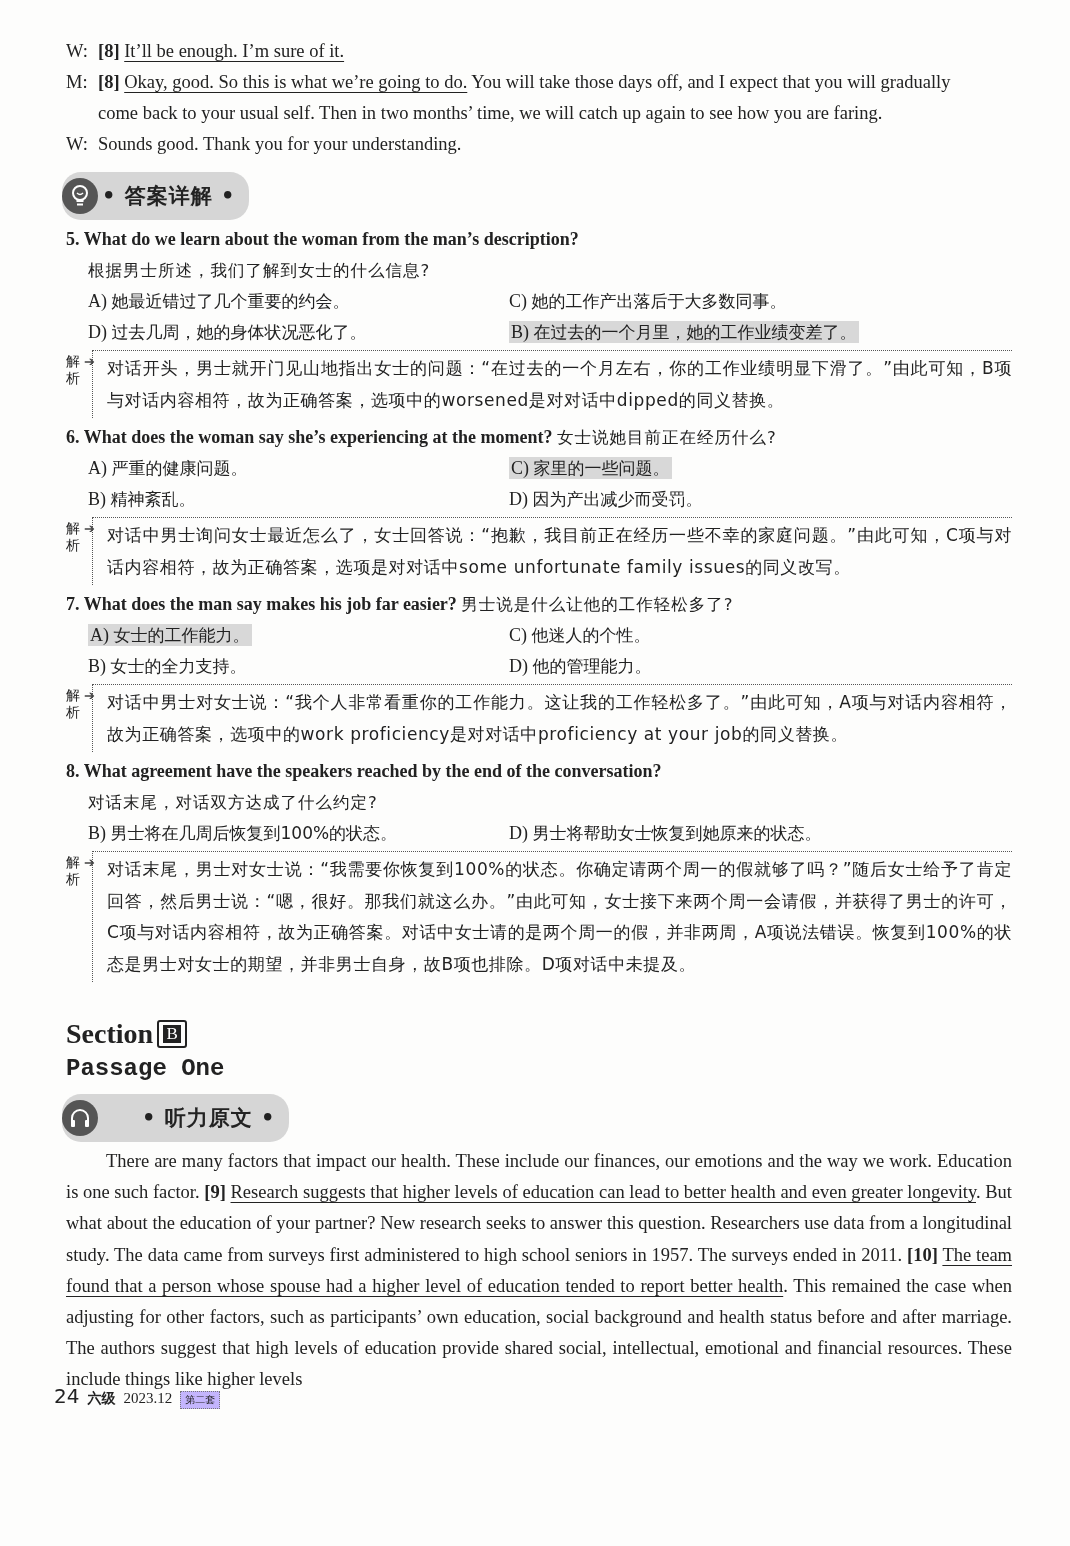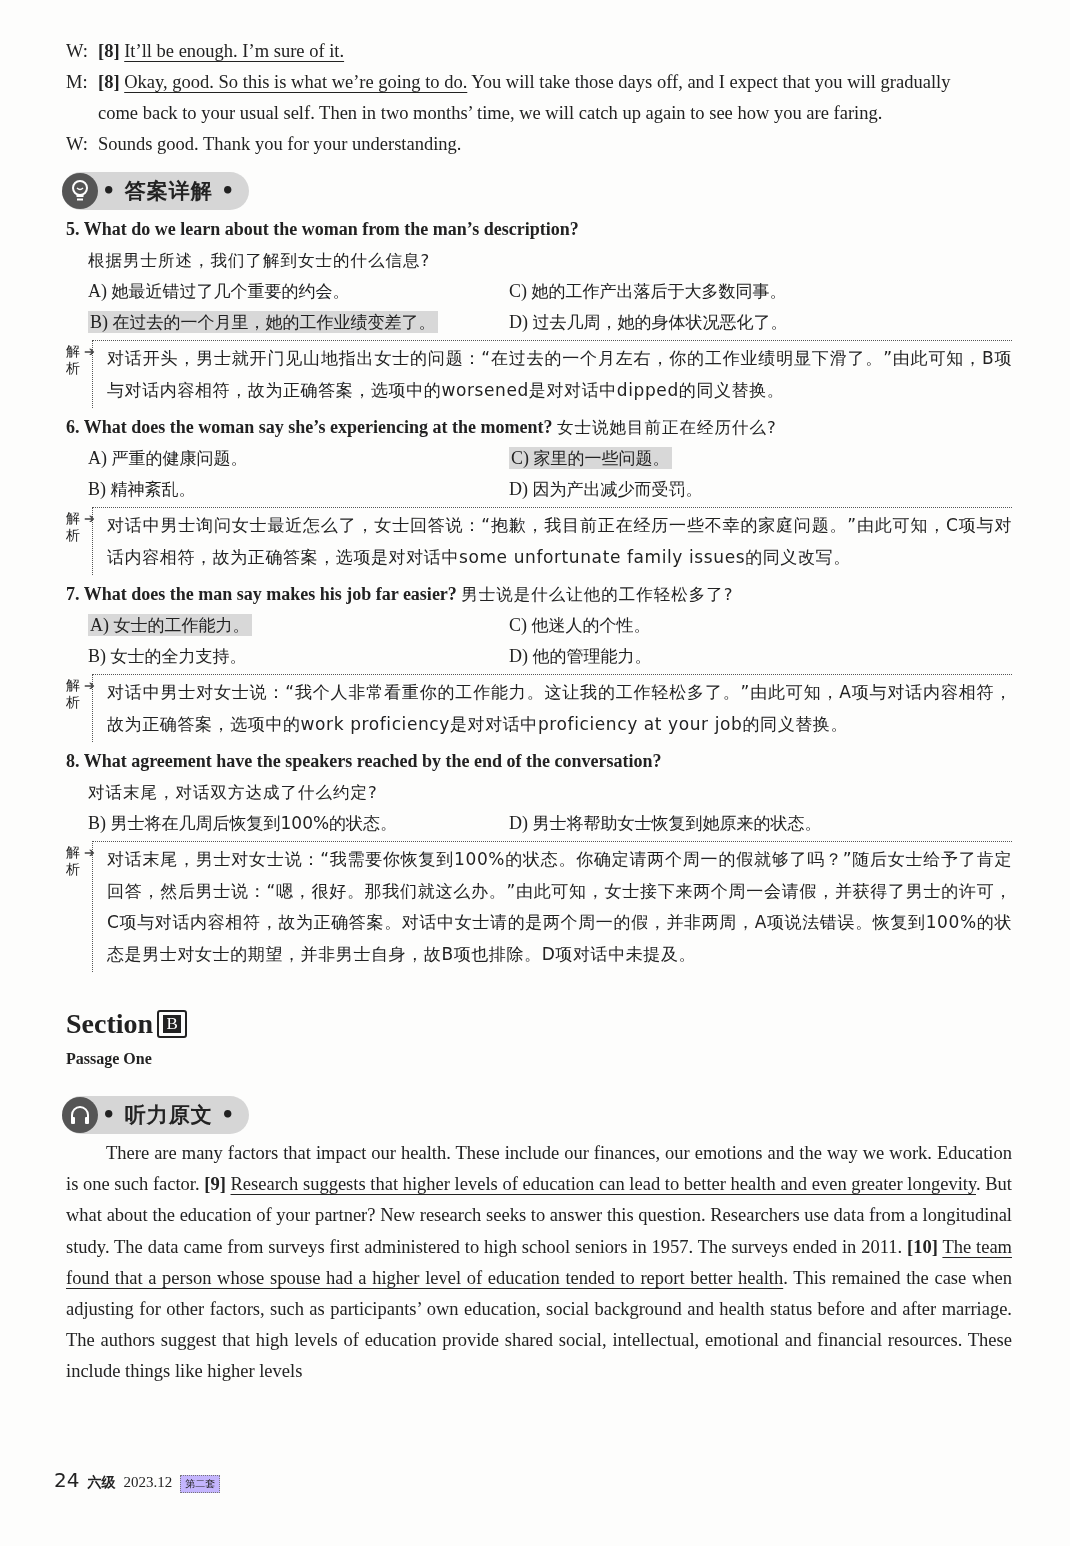--- a/index.html
+++ b/index.html
@@ -8,21 +8,21 @@
     font-family: "Liberation Serif", "DejaVu Serif", serif;
     position: relative; overflow: hidden;
   }
   .page { position: absolute; left: 66px; top: 36px; width: 946px; }
   .dialog-row { display: flex; font-size: 18.5px; line-height: 31px; }
   .spk { width: 32px; flex: none; }
   .dialog-text { flex: 1; }
   .u { text-decoration: underline; text-underline-offset: 4px; text-decoration-thickness: 1px; }
   .tag { font-weight: bold; }
 
-  .banner { display: inline-flex; align-items: center; height: 38px; margin: 12px 0 4px -4px;
+  .banner { display: inline-flex; align-items: center; height: 48px; margin: 12px 0 4px -4px;
     background: #d6d6d6; border-radius: 19px; padding-right: 14px; }
   .banner .circle { width: 36px; height: 36px; border-radius: 50%; background: #555;
     display: flex; align-items: center; justify-content: center; margin-right: 4px; }
   .banner .title { font-weight: bold; font-size: 21px; letter-spacing: 1px; color: #222;
     font-family: "DejaVu Sans", sans-serif; }
 
   .q { font-size: 18px; line-height: 31px; font-weight: bold; white-space: nowrap; }
   .q .zh { font-weight: normal; font-family: "DejaVu Sans", sans-serif; font-size: 16.5px; letter-spacing: 1px; }
   .zhq { font-family: "DejaVu Sans", sans-serif; font-size: 16.5px; line-height: 31px; padding-left: 22px; letter-spacing: 1px; }
   .opts { display: grid; grid-template-columns: 421px 1fr; padding-left: 22px; }
@@ -36,24 +36,24 @@
   .analysis .arrow { position: absolute; left: 18px; top: 4px; font-size: 13px; color: #444; }
   .analysis .box { border-top: 1px dotted #555; border-left: 1px dotted #555; padding: 2px 0 2px 14px;
     margin-left: -12px; font-family: "DejaVu Sans", sans-serif; font-size: 17px; line-height: 31.5px;
     letter-spacing: 0.6px; text-align: justify; }
 
   .section-title { font-weight: bold; font-size: 28px; line-height: 36px; margin-top: 34px; display: flex; align-items: center; }
   .section-box { display: inline-flex; align-items: center; justify-content: center; width: 26px; height: 24px;
     border: 2px solid #222; border-radius: 3px; margin-left: 4px; position: relative; }
   .section-box span { background: #222; color: #fff; font-size: 17px; width: 18px; height: 18px; display:flex;
     align-items:center; justify-content:center; font-weight: normal; }
-  .passage-title { font-weight: bold; font-size: 16px; line-height: 34px; }
+  .passage-title { font-weight: bold; font-size: 24px; line-height: 34px; font-family: Liberation Mono, monospace; }
   .para { font-size: 18.5px; line-height: 31.2px; text-align: justify; text-indent: 40px; }
 
-  .footer { position: absolute; left: 54px; top: 1468px; display: flex; align-items: baseline; gap: 8px; }
+  .footer { position: absolute; left: 54px; top: 1384px; display: flex; align-items: baseline; gap: 8px; }
   .footer .pg { font-family: "DejaVu Sans", sans-serif; font-size: 20px; }
   .footer .lvl { font-family: "DejaVu Sans", sans-serif; font-weight: bold; font-size: 14px; }
   .footer .date { font-size: 15px; }
   .footer .set { font-family: "DejaVu Sans", sans-serif; font-size: 10px; border: 1px dotted #777; padding: 1px 4px; background: #c4b5fd; }
 </style>
 </head>
 <body>
 
 <div class="page">
 
@@ -93,22 +93,22 @@
     <span class="title">• 答案详解 •</span>
   </div>
 
   
   <div>
     <div class="q"><span>5.</span> <span>What do we learn about the woman from the man’s description?</span></div>
     <div class="zhq">根据男士所述，我们了解到女士的什么信息?</div>
     <div class="opts">
       <div class="opt"><span>A)</span> <span class="zh">她最近错过了几个重要的约会。</span></div>
       <div class="opt"><span>C)</span> <span class="zh">她的工作产出落后于大多数同事。</span></div>
+      <div class="opt"><span>D)</span> <span class="zh">过去几周，她的身体状况恶化了。</span></div>
       <div class="opt correct"><span class="hl"><span>B)</span> <span class="zh">在过去的一个月里，她的工作业绩变差了。</span></span></div>
-      <div class="opt"><span>D)</span> <span class="zh">过去几周，她的身体状况恶化了。</span></div>
     </div>
     <div class="analysis">
       <span class="lbl"><span>解</span><br><span>析</span></span>
       <span class="arrow">➔</span>
       <div class="box">对话开头，男士就开门见山地指出女士的问题：“在过去的一个月左右，你的工作业绩明显下滑了。”由此可知，B项与对话内容相符，故为正确答案，选项中的worsened是对对话中dipped的同义替换。</div>
     </div>
   </div>
 
   
   <div>
@@ -159,21 +159,21 @@
 
   
   <div class="section-title">
     <span>Section</span>
     <span class="section-box">
         <span>B</span>
       </span>
   </div>
   <div class="passage-title">Passage One</div>
 
-  <div class="banner" style="margin-top:20px;">
+  <div class="banner" style="margin-top:8px;gap:40px;">
     <span class="circle">
       <svg width="24" height="22" viewBox="0 0 24 22">
           <path d="M4 15 v-4 a8 8 0 0 1 16 0 v4" fill="none" stroke="#fff" stroke-width="2"></path>
           <rect x="3" y="13" width="4" height="7" rx="1" fill="#fff"></rect>
           <rect x="17" y="13" width="4" height="7" rx="1" fill="#fff"></rect>
         </svg>
     </span>
     <span class="title">• 听力原文 •</span>
   </div>
 

